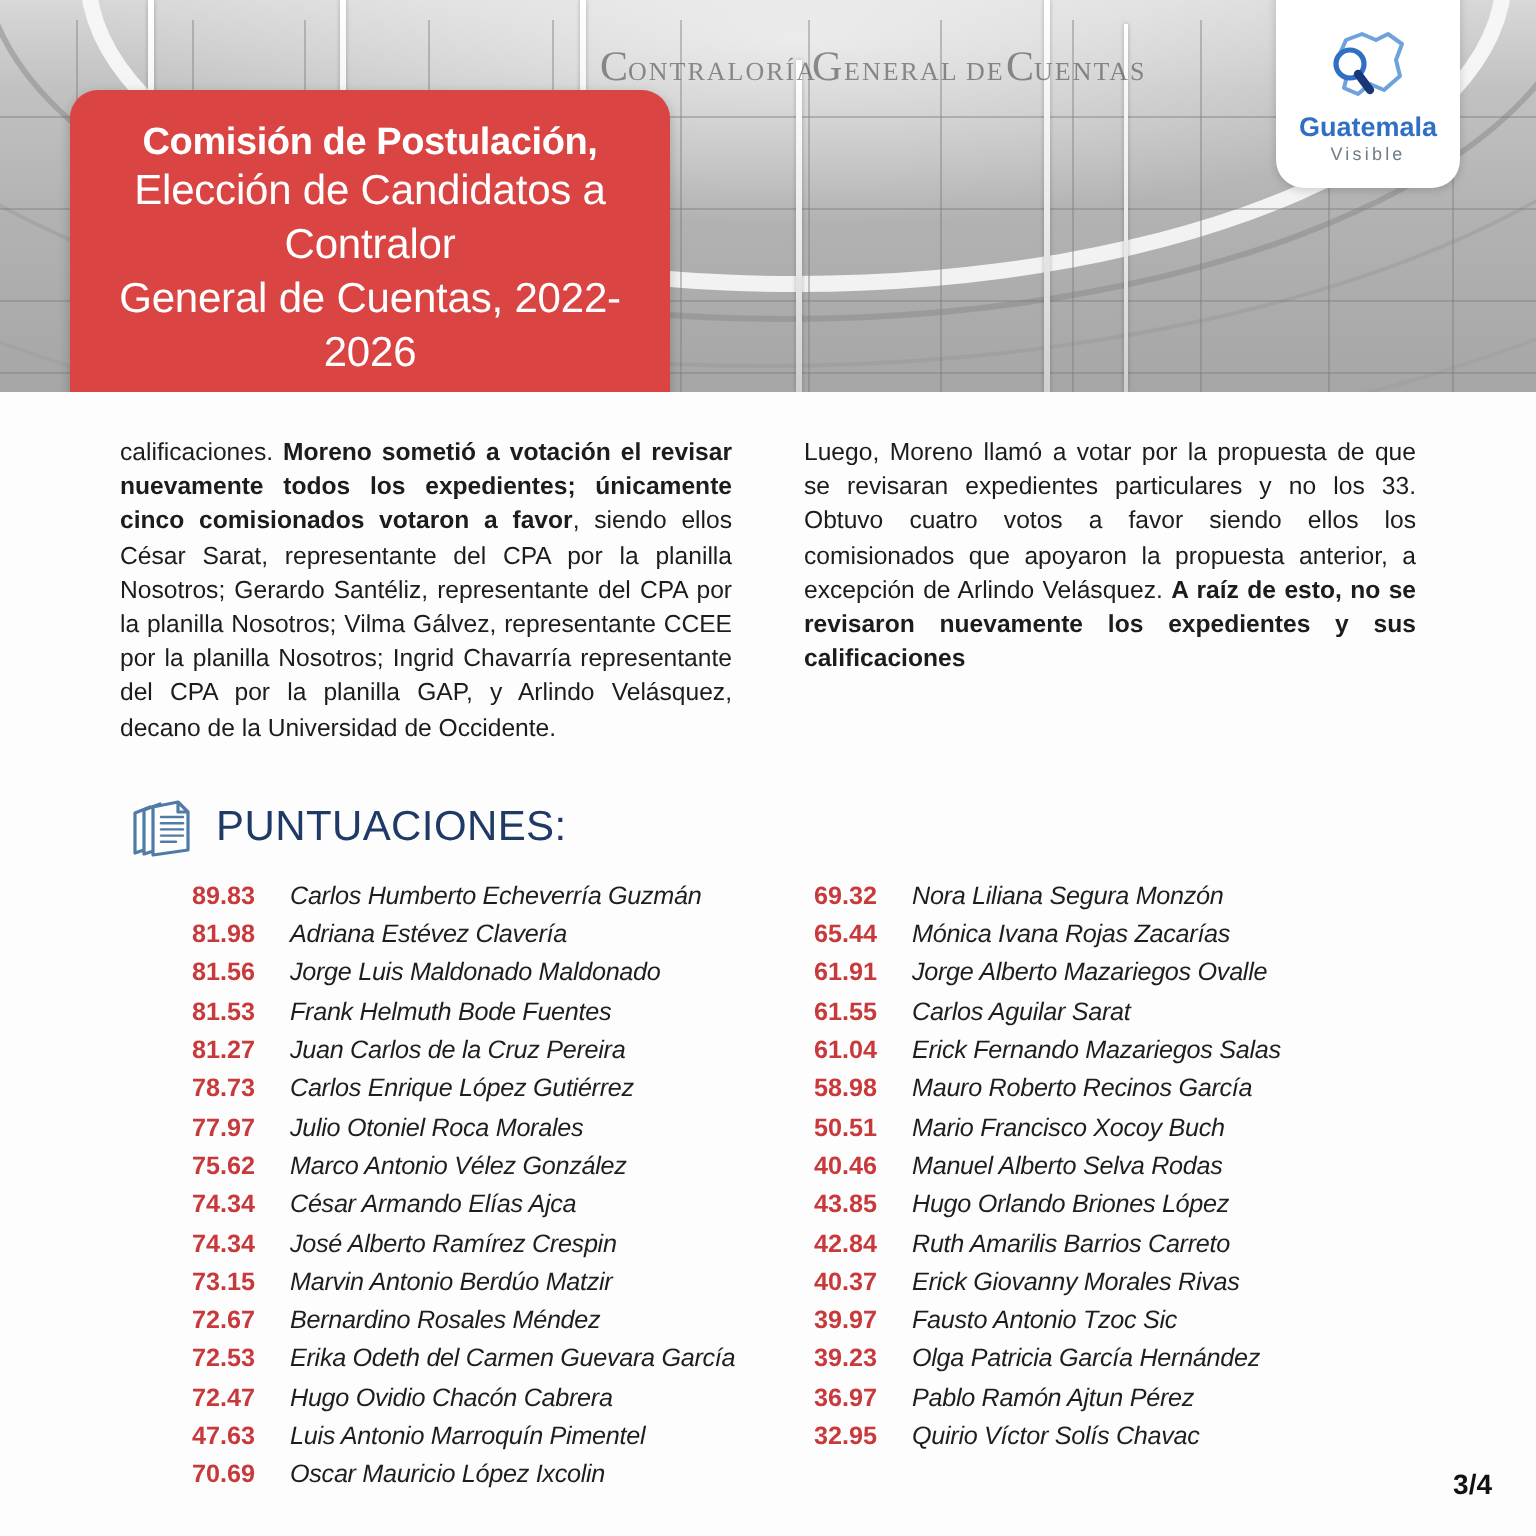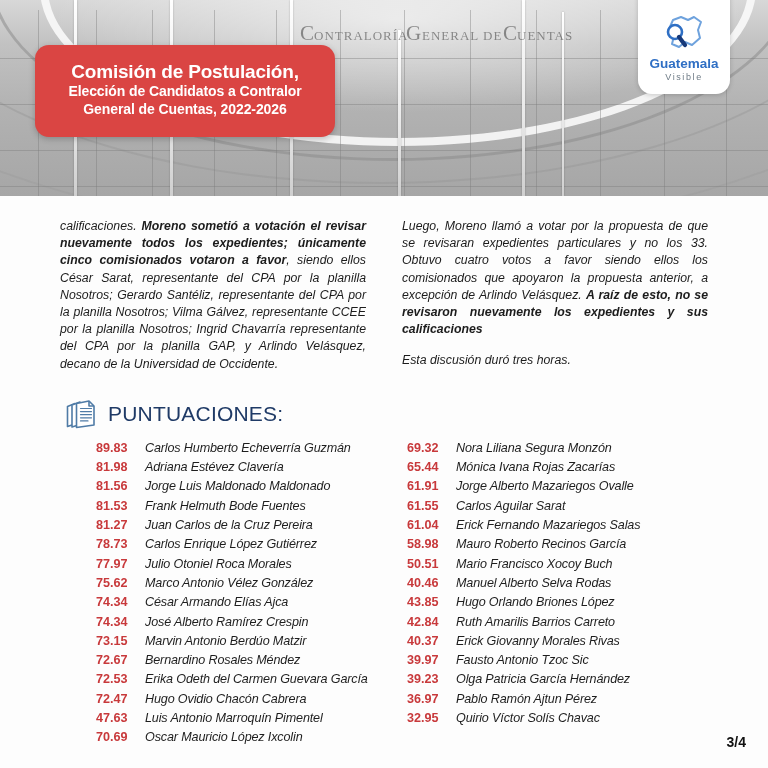--- a/index.html
+++ b/index.html
@@ -76,22 +76,22 @@
     box-shadow: 0 2px 6px rgba(0,0,0,0.22);
   }
   .hero-caption .line1 {
     font-size: 19px;
     font-weight: bold;
     line-height: 1.18;
     letter-spacing: -0.2px;
   }
   .hero-caption .line2,
   .hero-caption .line3 {
-    font-size: 14px;
-    font-weight: bold;
+    font-size: 21px;
+    font-weight: normal;
     line-height: 1.28;
     letter-spacing: -0.1px;
   }
 
   
   .logo-card {
     position: absolute;
     right: 38px;
     top: -18px;
     width: 92px;
@@ -122,21 +122,20 @@
   }
 
   
   .content {
     padding: 22px 60px 0 60px;
     box-sizing: border-box;
   }
   .cols {
     display: flex;
     gap: 36px;
-    font-style: italic;
   }
   .col { width: 50%; }
   .body-text {
     font-size: 12.3px;
     line-height: 1.40;
     text-align: justify;
     color: #1c1c1c;
     margin: 0;
   }
   .body-text + .body-text { margin-top: 14px; }
@@ -259,21 +258,20 @@
 
 <div class="content">
 
   <div class="cols">
     <div class="col">
       <p class="body-text"><span>calificaciones. </span><b>Moreno sometió a votación el revisar nuevamente todos los expedientes; únicamente cinco comisionados votaron a favor</b><span>, siendo ellos César Sarat, representante del CPA por la planilla Nosotros; Gerardo Santéliz, representante del CPA por la planilla Nosotros; Vilma Gálvez, representante CCEE por la planilla Nosotros; Ingrid Chavarría representante del CPA por la planilla GAP, y Arlindo Velásquez, decano de la Universidad de Occidente.</span></p>
     </div>
 
     <div class="col">
       <p class="body-text"><span>Luego, Moreno llamó a votar por la propuesta de que se revisaran expedientes particulares y no los 33. Obtuvo cuatro votos a favor siendo ellos los comisionados que apoyaron la propuesta anterior, a excepción de Arlindo Velásquez. </span><b>A raíz de esto, no se revisaron nuevamente los expedientes y sus calificaciones</b></p>
-      <p class="body-text">Esta discusión duró tres horas.</p>
     </div>
   </div>
 
   <div class="scores-head">
     <svg class="docs-icon" viewBox="0 0 34 34">
       <g fill="#ffffff" stroke="#4f7ba6" stroke-width="1.6" stroke-linejoin="round">
         <path d="M3.5 9.5 L11 6.5 L11 27 L3.5 29.5 Z"></path>
         <path d="M8 8 L16 5 L16 27.5 L8 30 Z"></path>
         <path d="M12.5 6.5 L25 4 L30 9 L30 28 L12.5 30.5 Z"></path>
       </g>

